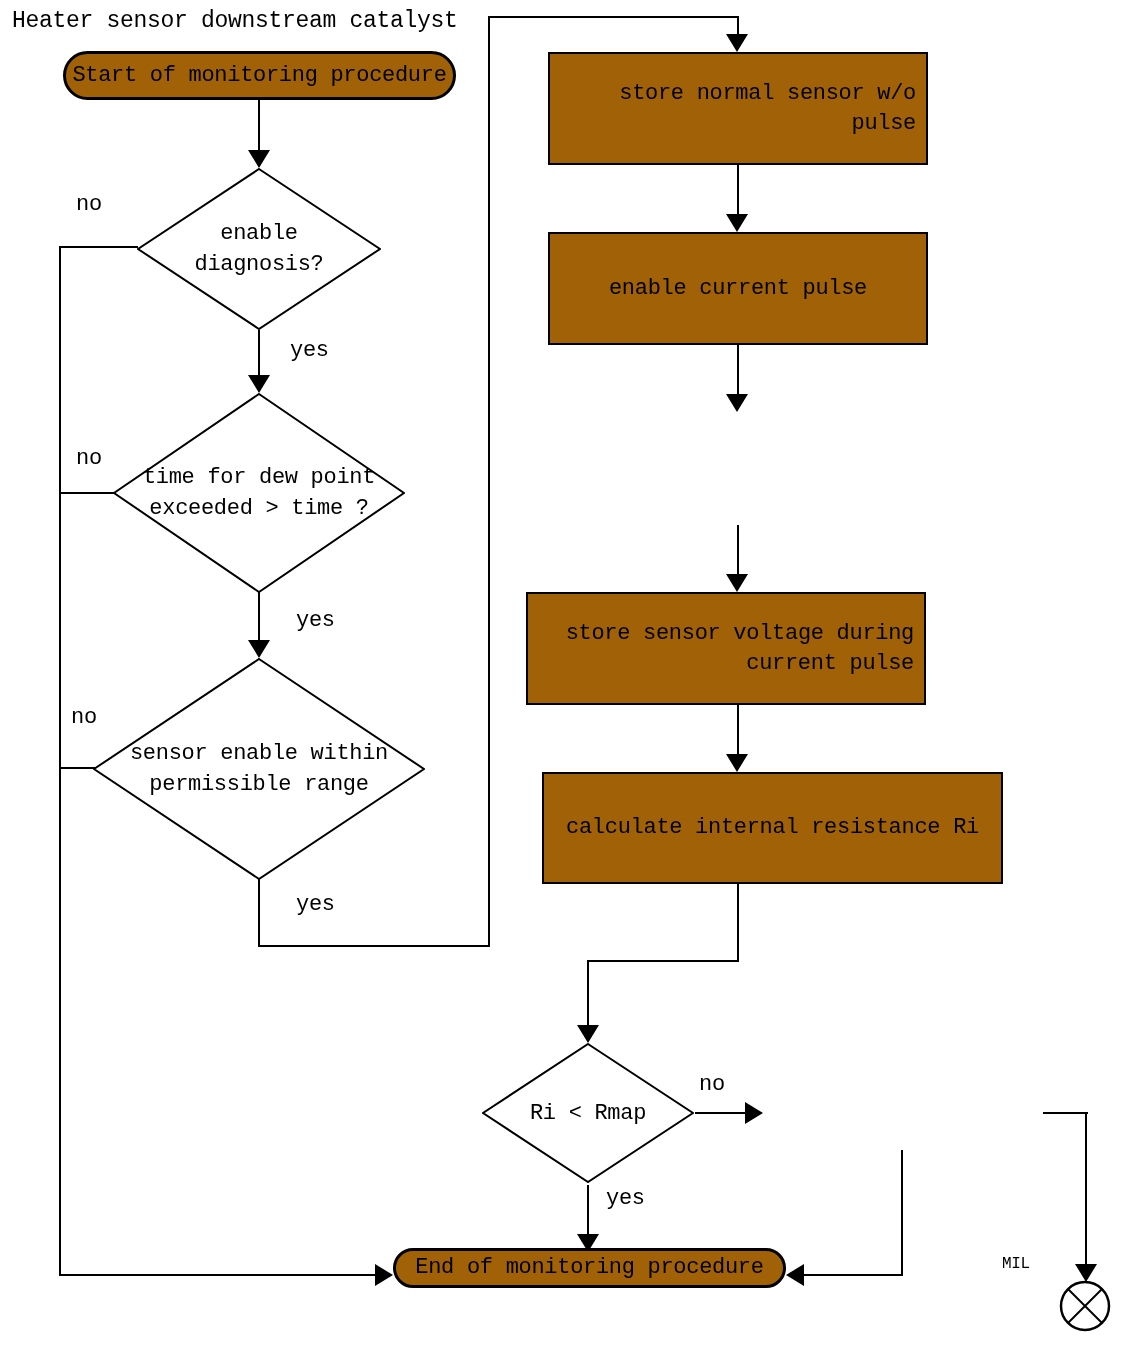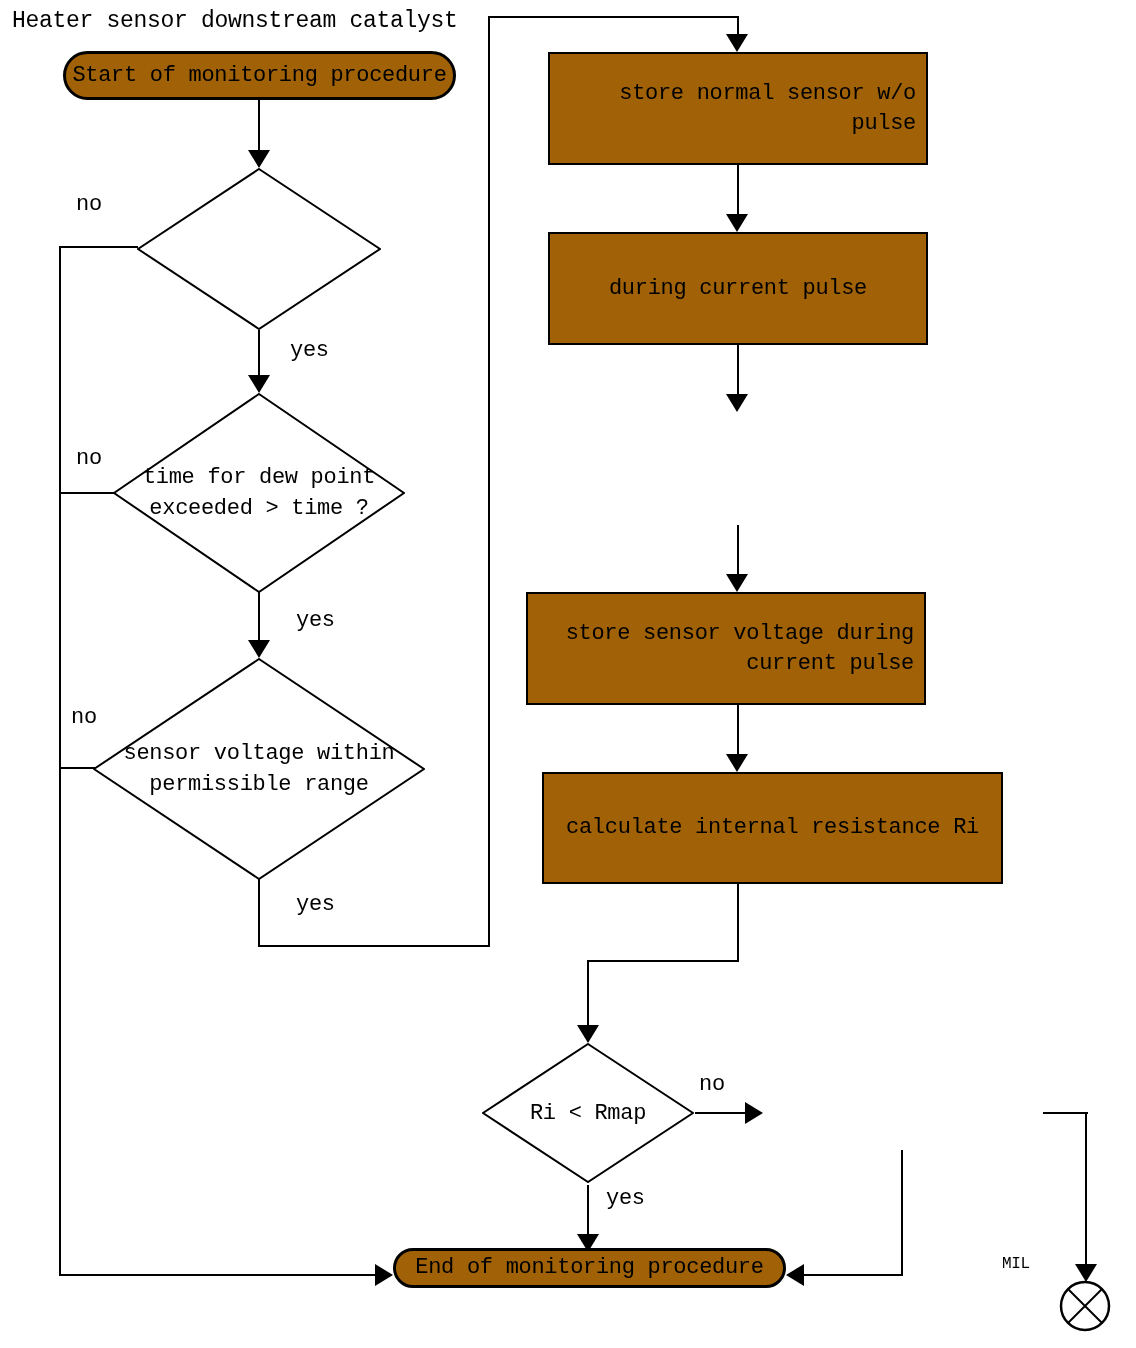--- a/index.html
+++ b/index.html
@@ -86,46 +86,50 @@
     <span>Start of monitoring procedure</span>
   </div>
   <div class="node oval" style="left:393px;top:1248px;width:393px;height:40px;">
     <span>End of monitoring procedure</span>
   </div>
 
   <div class="node box" style="left:548px;top:52px;width:380px;height:113px;">
     <span>store normal sensor w/o pulse</span>
   </div>
   <div class="node box" style="left:548px;top:232px;width:380px;height:113px;">
-    <span>during current pulse</span>
+    <span>enable current pulse</span>
   </div>
   <div class="node box" style="left:526px;top:592px;width:400px;height:113px;">
     <span>store sensor voltage during current pulse</span>
   </div>
   <div class="node box" style="left:542px;top:772px;width:461px;height:112px;">
     <span>calculate internal resistance Ri</span>
   </div>
 
   <svg class="dsvg" style="left:137px;top:168px;" width="244" height="162" viewBox="0 0 244 162">
     <polygon points="122,1 243,81 122,161 1,81" fill="#ffffff" stroke="#000000" stroke-width="2"></polygon>
   </svg>
+  <div class="dlabel" style="left:137px;top:168px;width:244px;height:162px;">
+    <span>enable</span>
+    <span>diagnosis?</span>
+  </div>
 
   <svg class="dsvg" style="left:113px;top:393px;" width="292" height="200" viewBox="0 0 292 200">
     <polygon points="146,1 291,100 146,199 1,100" fill="#ffffff" stroke="#000000" stroke-width="2"></polygon>
   </svg>
   <div class="dlabel" style="left:113px;top:393px;width:292px;height:200px;">
     <span>time for dew point</span>
     <span>exceeded &gt; time ?</span>
   </div>
 
   <svg class="dsvg" style="left:93px;top:658px;" width="332" height="222" viewBox="0 0 332 222">
     <polygon points="166,1 331,111 166,221 1,111" fill="#ffffff" stroke="#000000" stroke-width="2"></polygon>
   </svg>
   <div class="dlabel" style="left:93px;top:658px;width:332px;height:222px;">
-    <span>sensor voltage within</span>
+    <span>sensor enable within</span>
     <span>permissible range</span>
   </div>
 
   <svg class="dsvg" style="left:482px;top:1043px;" width="212" height="140" viewBox="0 0 212 140">
     <polygon points="106,1 211,70 106,139 1,70" fill="#ffffff" stroke="#000000" stroke-width="2"></polygon>
   </svg>
   <div class="dlabel" style="left:482px;top:1043px;width:212px;height:140px;">
     <span>Ri &lt; Rmap</span>
   </div>
 

